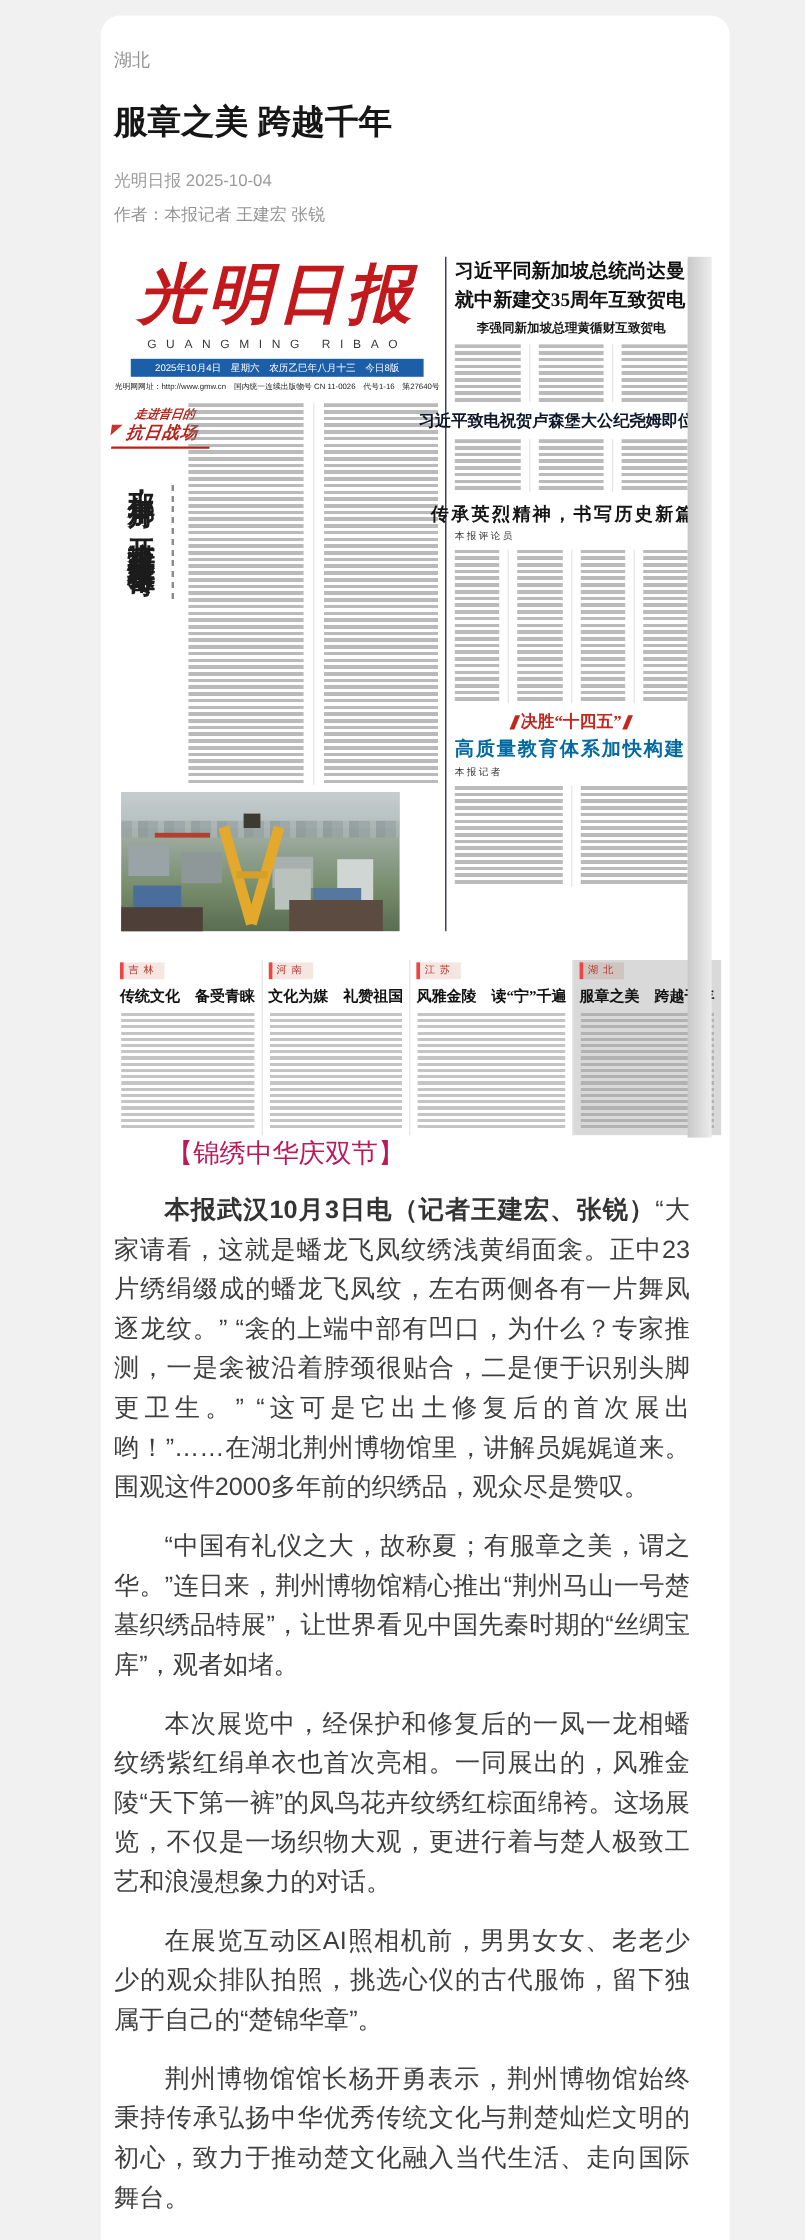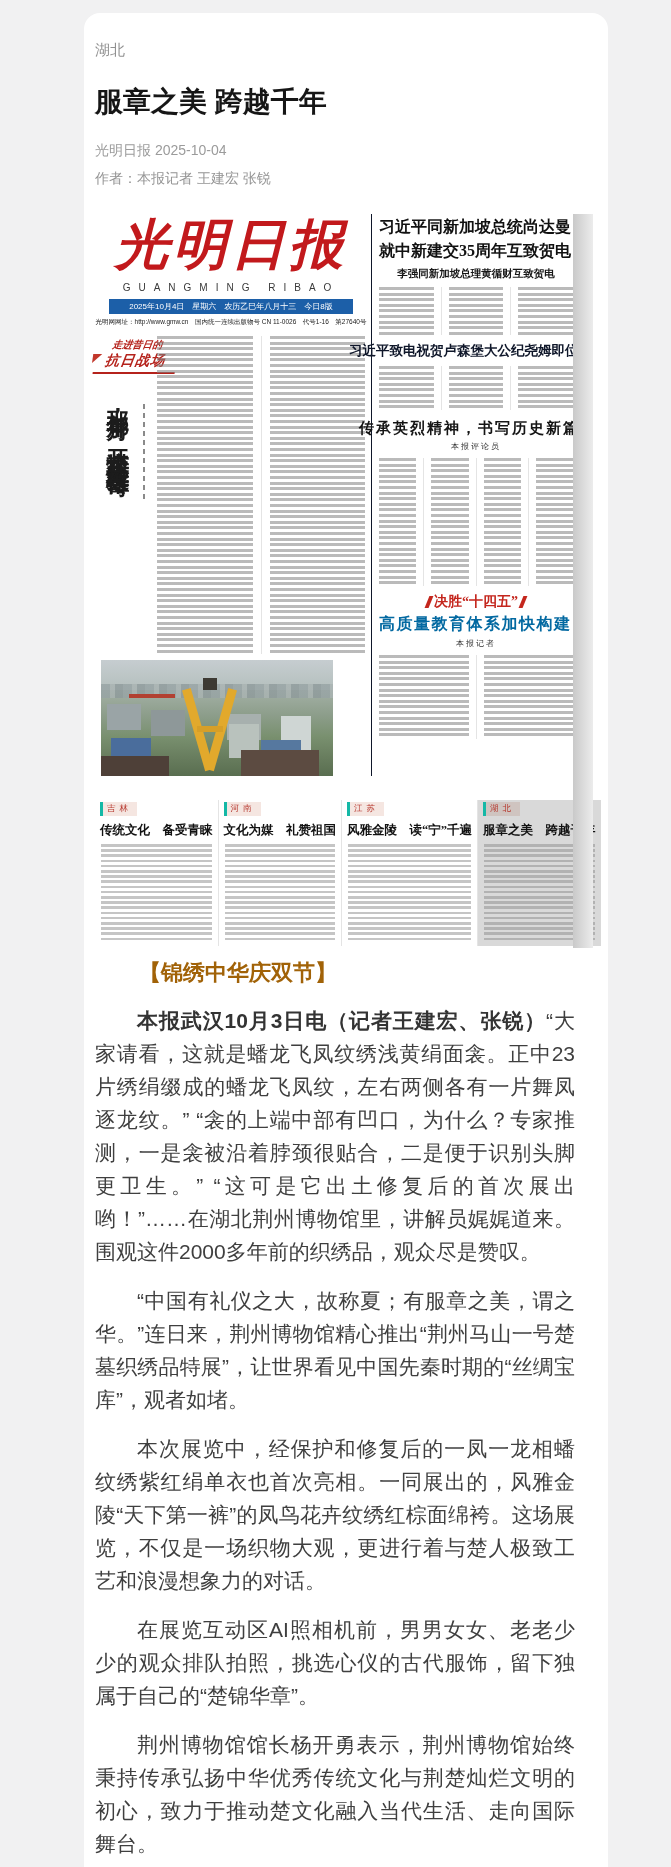--- a/index.html
+++ b/index.html
@@ -71,21 +71,21 @@
 
   .np-right { position:absolute; left:276px; top:0; width:202px; height:562px;
     border-left:1px solid #0f172a; padding-left:7px; }
   .h1 { margin-top:2px; font-size:16px; line-height:22px; font-weight:900; color:#111;
     white-space:nowrap; }
   .subhead { margin-top:5px; font-size:10.5px; font-weight:700; text-align:center; color:#161616; }
   .h2 { margin:7px 0 0 -30px; width:226px; font-size:13.5px; font-weight:900; color:#0f172a;
     white-space:nowrap; text-align:center; }
   .h3 { margin:9px 0 0 -20px; width:216px; font-size:15px; font-weight:900; letter-spacing:2px;
     color:#151515; text-align:center; white-space:nowrap; }
-  .npbyline { margin-top:3px; font-size:8px; color:#333; text-align:center; letter-spacing:2px;
+  .npbyline { margin-top:3px; font-size:8px; color:#333; letter-spacing:2px;
     font-family:Liberation Sans, sans-serif; }
   .badge2 { margin-top:7px; text-align:center; font-size:14px; font-weight:900; color:#c4261d; }
   .h4 { margin-top:3px; font-size:16px; font-weight:900; letter-spacing:1.5px; color:#0369a1;
     text-align:left; white-space:nowrap; }
 
   .fx-row { display:flex; gap:7px; }
   .fx-row.m { margin-top:6px; }
   .ft { flex:1; background:repeating-linear-gradient(to bottom,#828282 0,#828282 3px,transparent 3px,transparent 5.6px);
     opacity:.55; }
   .vsep { width:1px; background:#e4e4e4; opacity:1; }
@@ -98,30 +98,30 @@
     white-space:nowrap; }
   .slash { display:inline-block; width:4px; height:12px; background:#c4261d;
     transform:skewX(-22deg); margin:0 3px; vertical-align:-2px; }
   .slash.s2 { width:2px; height:9px; margin:0 1px; }
 
   .np-cols { position:absolute; top:586px; left:0; right:0; bottom:0; display:flex; }
   .np-col { flex:1; padding:2px 5px 4px; display:flex; flex-direction:column; }
   .np-col + .np-col { border-left:1px solid #e4e4e4; }
   .np-col.hl { background:#d9d9d9; }
   .region { align-self:flex-start; font-size:8.5px; letter-spacing:4px; color:#b5342a;
-    background:#f5e6e1; border-left:3px solid #14b8a6; padding:1px 5px 1px 4px; white-space:nowrap; }
+    background:#f5e6e1; border-left:3px solid #ef4444; padding:1px 5px 1px 4px; white-space:nowrap; }
   .np-col.hl .region { background:#cfc4c0; }
   .colhead { margin:6px 0 5px; text-align:center; font-size:12.5px; font-weight:900; color:#121212;
     white-space:nowrap; }
   .colfaux { flex:1; background:repeating-linear-gradient(to bottom,#8b8b8b 0,#8b8b8b 2.6px,transparent 2.6px,transparent 5.2px);
     opacity:.5; margin:0 1px; }
 
   
   .article { width: 480px; color:#3f3f3f; }
-  .sec { margin-top:12px; font-size:22px; font-weight:700; color:#a16207; text-indent:2em; }
+  .sec { margin-top:0; font-size:22px; font-weight:400; color:#be185d; text-indent:2em; }
   .article p.para { margin-top:16px; font-size:21px; line-height:33px; text-indent:2em;
     text-align:justify; }
   .article b { color:#333; }
 </style>
 </head>
 <body>
 
 <div class="card">
 
   <div class="cat">湖北</div>

